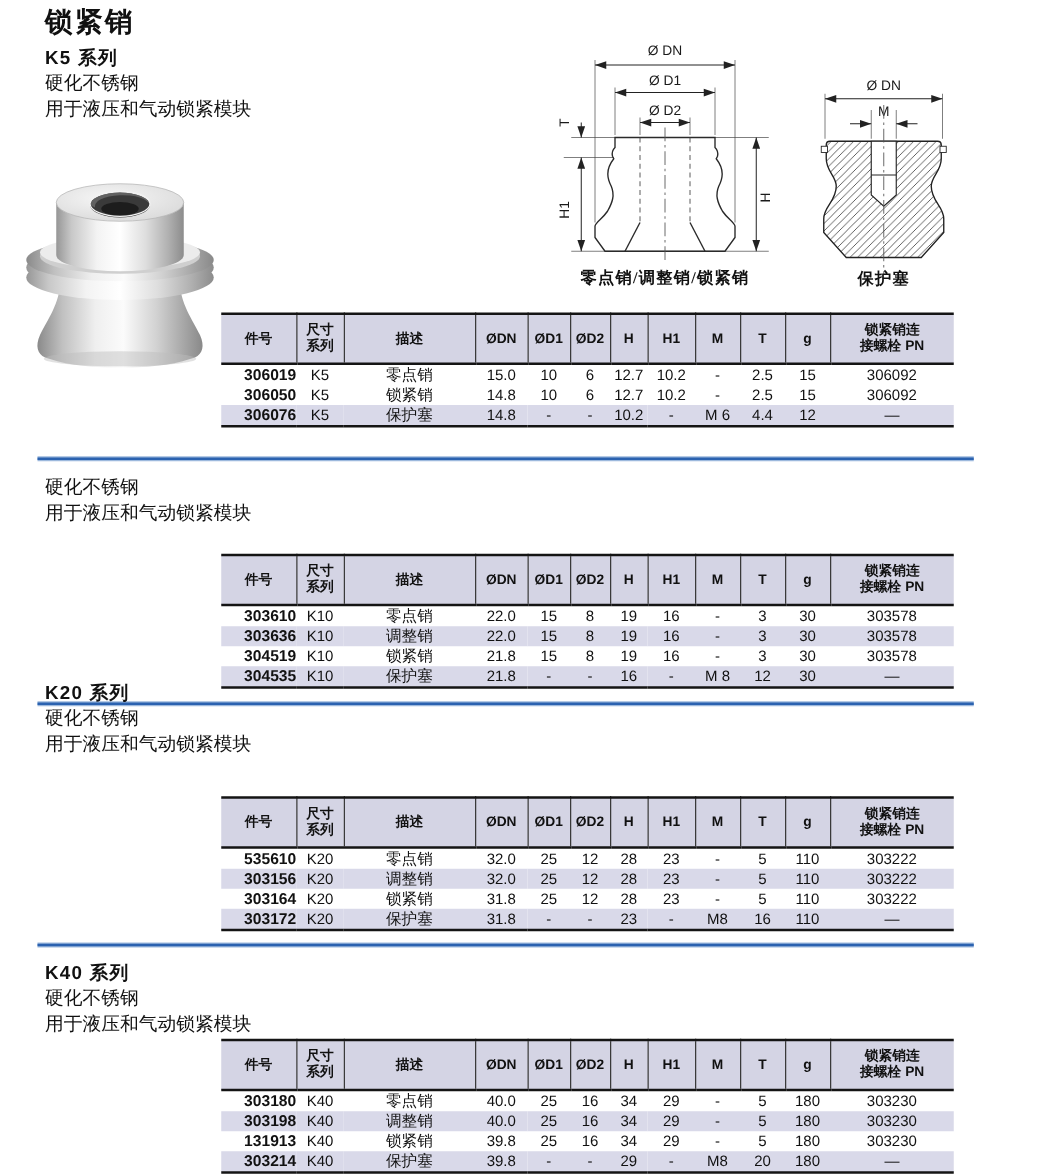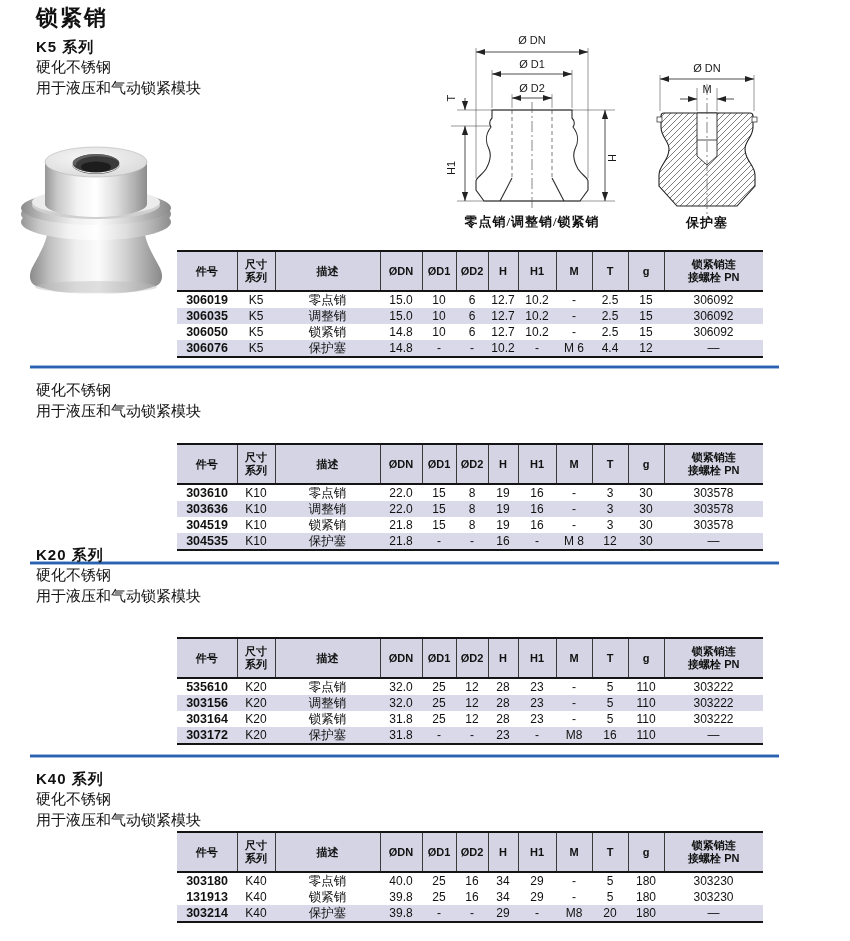--- a/index.html
+++ b/index.html
@@ -20,21 +20,21 @@
   .tblpos{position:absolute;left:177px;}
   table.spec{border-collapse:collapse;table-layout:fixed;width:586px;
              border-top:2px solid #141414;border-bottom:2px solid #141414;}
   table.spec thead th{background:#d4d4e4;border-bottom:2px solid #141414;height:38px;
              font-size:11px;font-weight:bold;text-align:center;vertical-align:middle;
              padding:0 1px;border-left:1px solid #3a3a3a;}
   table.spec thead th:first-child{border-left:none;}
   table.spec thead th div{line-height:13px;}
   table.spec td{height:16px;line-height:16px;padding:0;text-align:center;font-size:12px;}
   table.spec tr.shade{background:#d9d9e9;}
-  table.spec td.part{font-weight:bold;font-size:12.5px;}
+  table.spec td.part{font-weight:bold;font-size:12.5px;text-align:right;}
   table.spec td.desc{font-family:"Liberation Serif","DejaVu Serif",serif;font-size:12.5px;}
 
   
   .art{position:absolute;}
   .dimtxt{font-size:11px;fill:#1a1a1a;font-family:"Liberation Sans",sans-serif;}
   .cap{font-size:13px;font-weight:bold;fill:#111;
        font-family:"Liberation Serif","DejaVu Serif",serif;letter-spacing:1px;}
   .oline{fill:none;stroke:#2a2a2a;stroke-width:1.1;}
   .dim{stroke:#222;stroke-width:0.8;fill:none;}
   .ext{stroke:#444;stroke-width:0.55;fill:none;}
@@ -246,34 +246,20 @@
           <td>15.0</td>
           <td>10</td>
           <td>6</td>
           <td>12.7</td>
           <td>10.2</td>
           <td>-</td>
           <td>2.5</td>
           <td>15</td>
           <td>306092</td>
         </tr>
-        <tr class="shade">
-          <td class="part">306035</td>
-          <td>K5</td>
-          <td class="desc">调整销</td>
-          <td>15.0</td>
-          <td>10</td>
-          <td>6</td>
-          <td>12.7</td>
-          <td>10.2</td>
-          <td>-</td>
-          <td>2.5</td>
-          <td>15</td>
-          <td>306092</td>
-        </tr>
         <tr>
           <td class="part">306050</td>
           <td>K5</td>
           <td class="desc">锁紧销</td>
           <td>14.8</td>
           <td>10</td>
           <td>6</td>
           <td>12.7</td>
           <td>10.2</td>
           <td>-</td>
@@ -620,20 +606,34 @@
           <td>40.0</td>
           <td>25</td>
           <td>16</td>
           <td>34</td>
           <td>29</td>
           <td>-</td>
           <td>5</td>
           <td>180</td>
           <td>303230</td>
         </tr>
+        <tr class="shade">
+          <td class="part">303198</td>
+          <td>K40</td>
+          <td class="desc">调整销</td>
+          <td>40.0</td>
+          <td>25</td>
+          <td>16</td>
+          <td>34</td>
+          <td>29</td>
+          <td>-</td>
+          <td>5</td>
+          <td>180</td>
+          <td>303230</td>
+        </tr>
         <tr>
           <td class="part">131913</td>
           <td>K40</td>
           <td class="desc">锁紧销</td>
           <td>39.8</td>
           <td>25</td>
           <td>16</td>
           <td>34</td>
           <td>29</td>
           <td>-</td>

